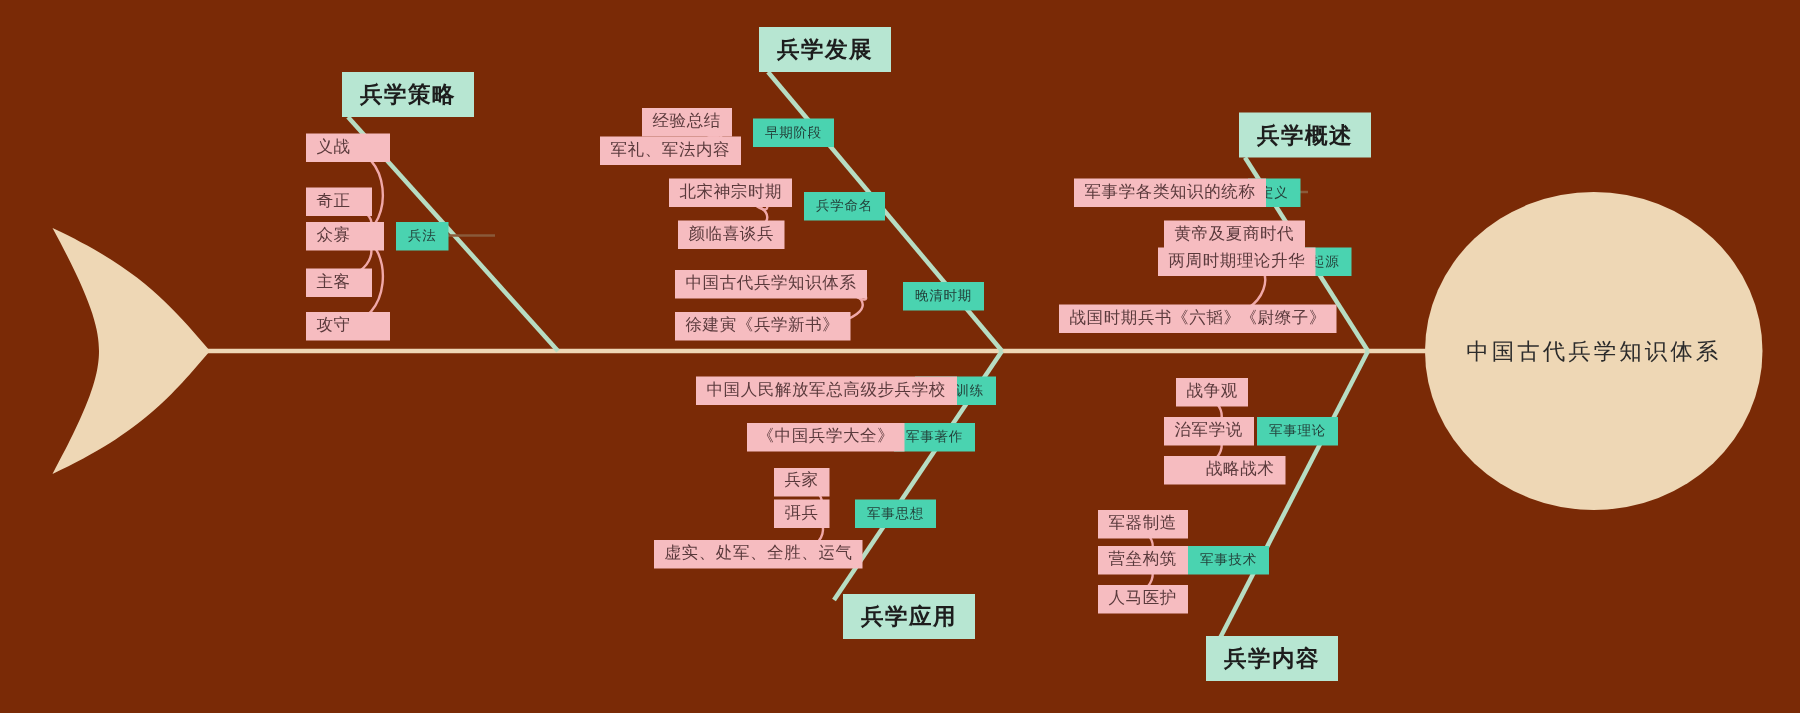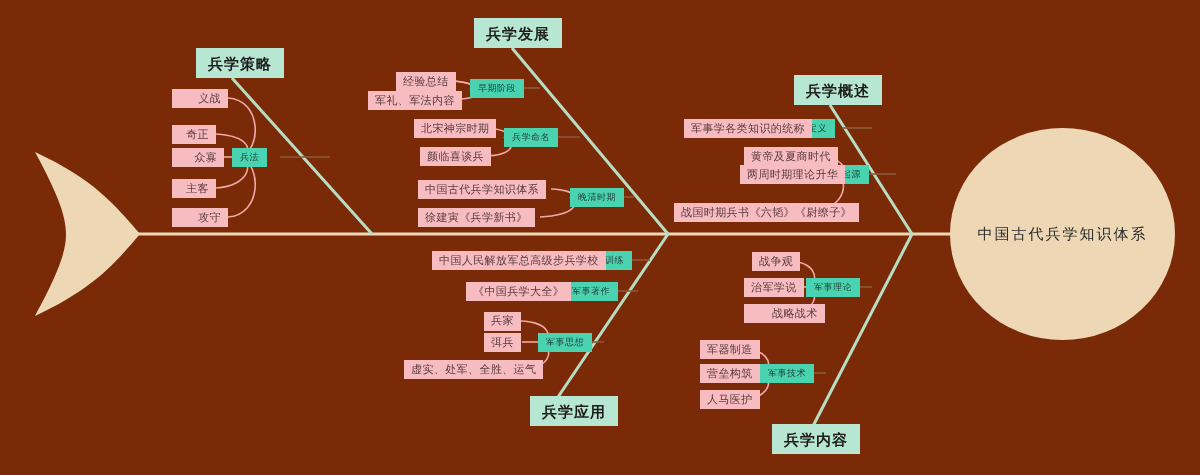--- a/index.html
+++ b/index.html
@@ -7,25 +7,26 @@
     width: 1200px; height: 475px;
     background: #7a2a06;
     font-family: "Liberation Sans", "DejaVu Sans", sans-serif;
     overflow: hidden;
   }
   #stage { position: relative; width: 1200px; height: 475px; }
   #wires { position: absolute; left: 0; top: 0; width: 1200px; height: 475px; }
 
   .node {
     position: absolute;
-    display: flex; align-items: center; justify-content: flex-end;
+    display: flex; align-items: center; justify-content: flex-start;
     text-align: center;
     color: #2b2b2b;
     white-space: nowrap;
     line-height: 1;
+    margin-left: 32px;
   }
   
   .cat {
     background: #b7e6d2;
     font-size: 15px;
     font-weight: 700;
     letter-spacing: 1px;
     color: #1d1d1d;
     height: 30px;
     padding: 0 12px;

